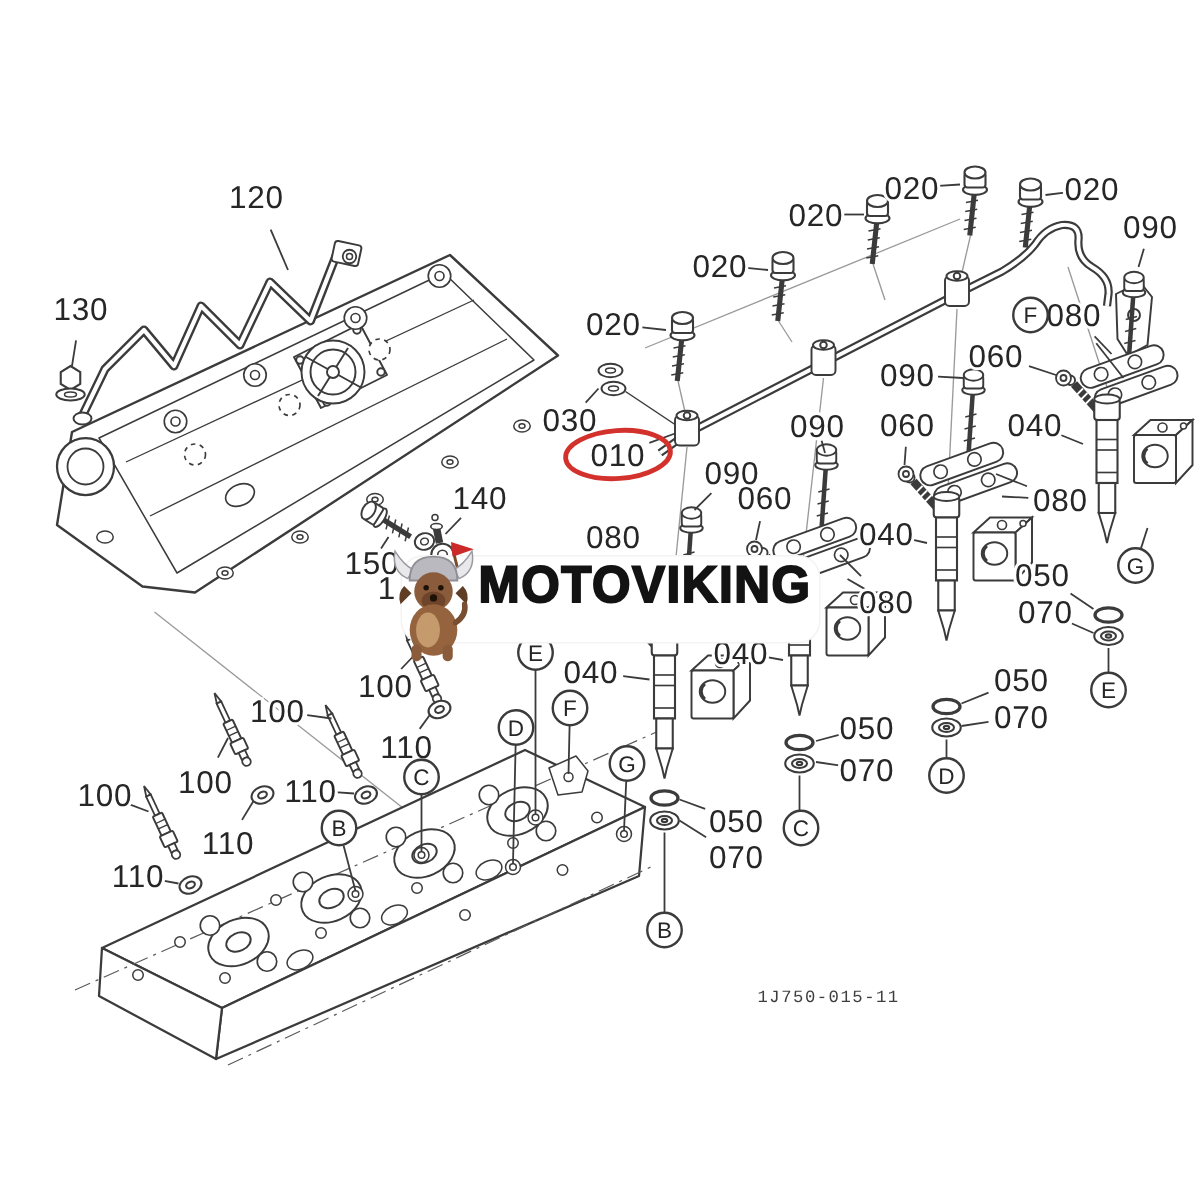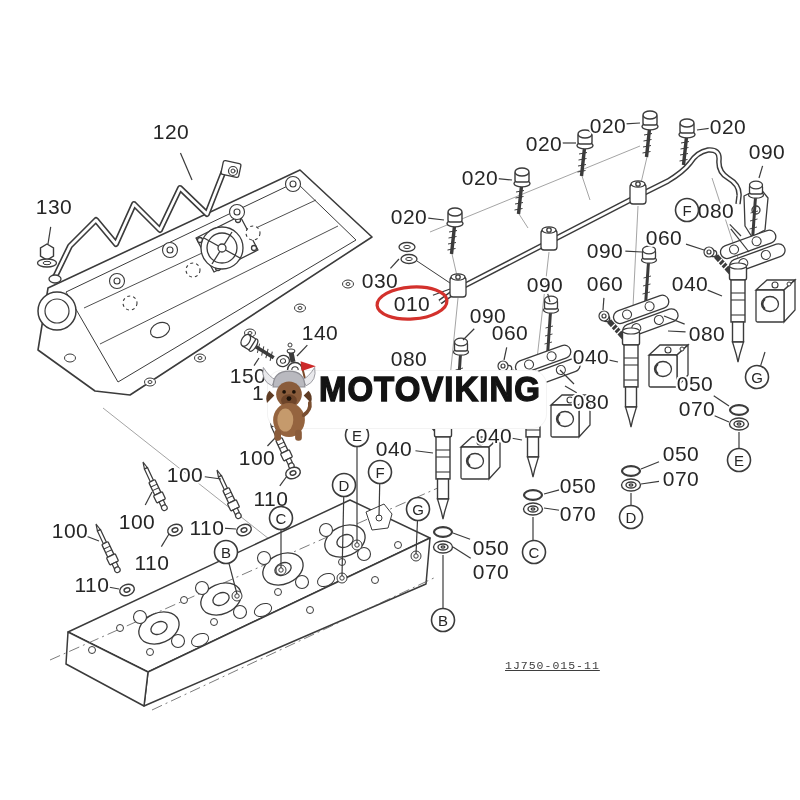--- a/index.html
+++ b/index.html
@@ -10,21 +10,21 @@
   #ovl{z-index:2;}
   .watermark{position:absolute;left:268px;top:371px;width:278px;height:57px;background:#ffffff;
              border-radius:14px;z-index:3;display:flex;justify-content:center;
              padding-left:46px;box-sizing:border-box;box-shadow:0 0 0 1px #f3f3f3;}
   .watermark-text{font-family:"Liberation Sans",sans-serif;font-weight:bold;font-size:33px;
                   letter-spacing:1px;color:#131313;-webkit-text-stroke:1.3px #131313;
                   white-space:nowrap;transform:scaleY(1.04);}
   .dog{position:absolute;left:-10px;top:-17px;width:62px;height:88px;}
   .drawing-number{position:absolute;left:505px;top:659px;z-index:2;
                   font-family:"Liberation Mono","DejaVu Sans Mono",monospace;
-                  font-size:11.5px;letter-spacing:1px;color:#3e3e3e;text-decoration:underline;}
+                  font-size:11.5px;letter-spacing:1px;color:#3e3e3e;}
 </style>
 </head>
 <body>
 
 <div class="stage">
 
 <svg id="art" width="800" height="800" viewBox="0 0 800 800">
   <defs>
 
     <g id="sym-bolt20">

